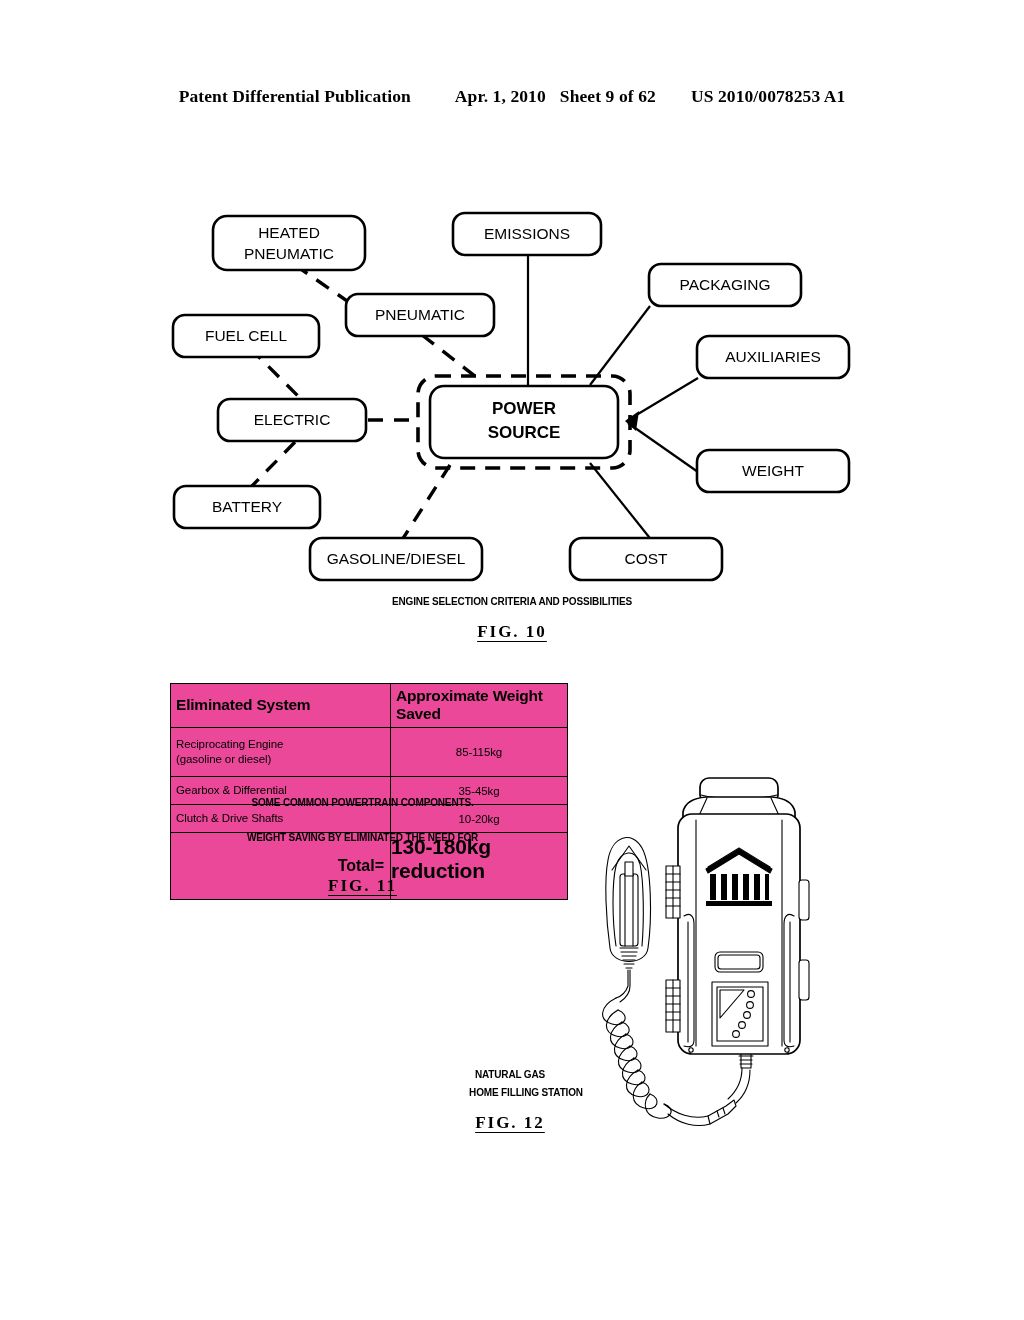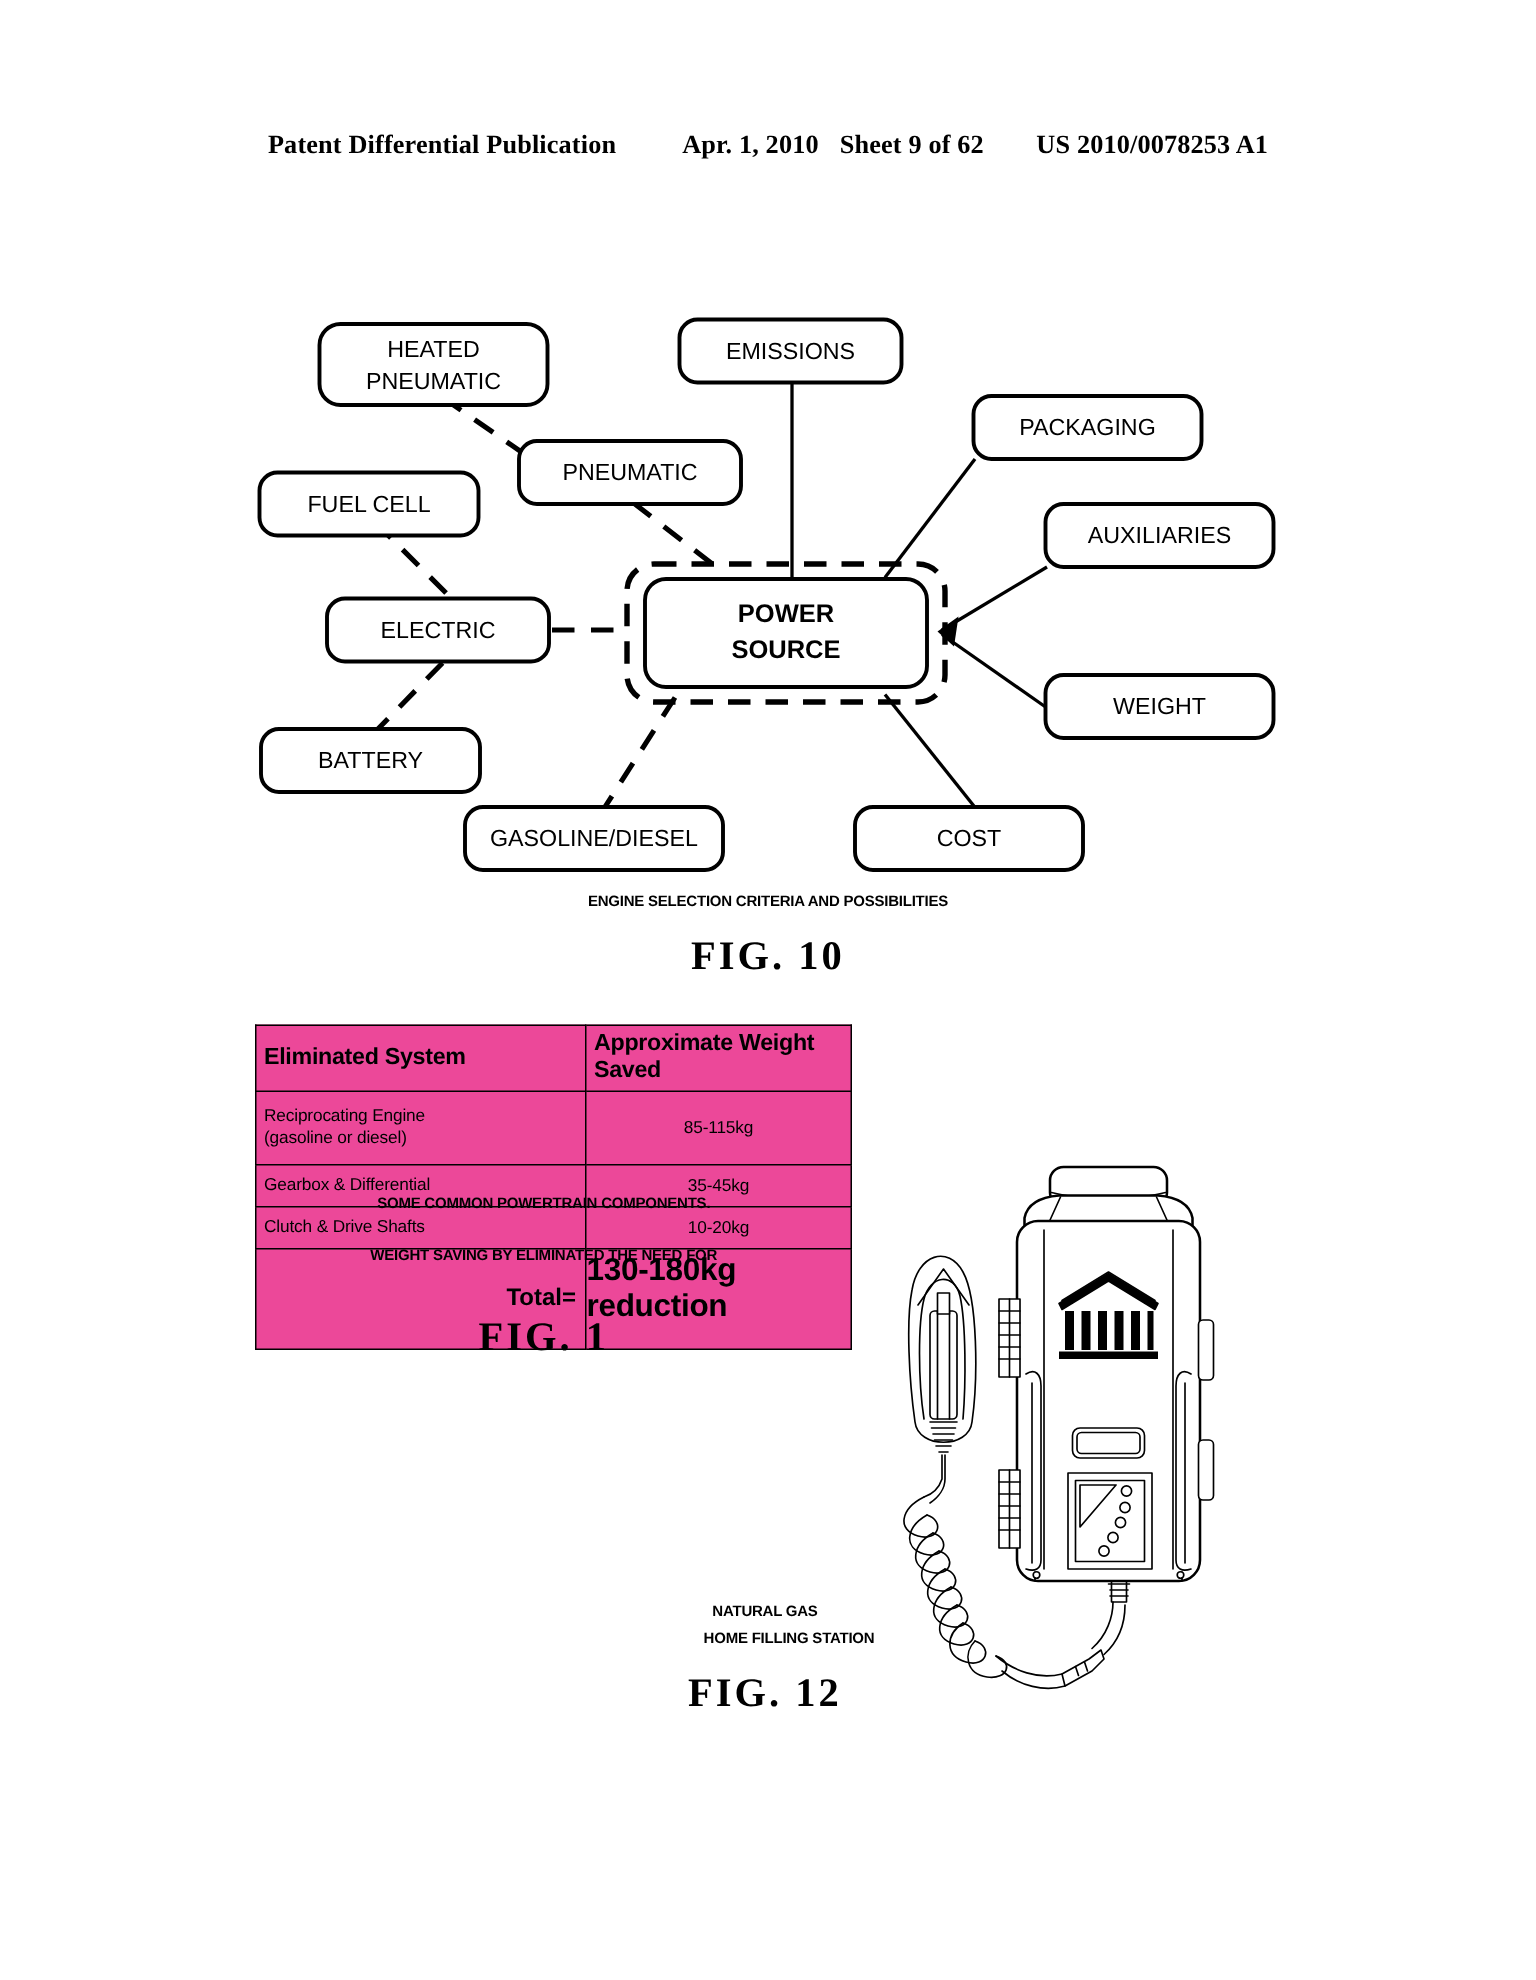--- a/index.html
+++ b/index.html
@@ -36,22 +36,23 @@
   #page-header .hdr-pub   { margin-right: 44px; }
   #page-header .hdr-date  { margin-right: 14px; }
   #page-header .hdr-sheet { margin-right: 35px; }
   #page-header .hdr-num   { }
 
   
   .fig-label {
     position: absolute;
     font-family: "Liberation Serif", serif;
     font-weight: bold;
-    font-size: 27px;
+    font-size: 17px;
     letter-spacing: 2px;
+    text-decoration: underline;
     text-underline-offset: 4px;
     white-space: nowrap;
   }
   .fig-subtitle {
     position: absolute;
     font-family: "Liberation Sans", sans-serif;
     font-weight: bold;
     font-size: 10px;
     letter-spacing: -0.15px;
     text-align: center;
@@ -281,21 +282,21 @@
     </tr>
     <tr class="total-row">
       <td class="col-a totalcell">Total=</td>
       <td class="col-b totalval">130-180kg reduction</td>
     </tr>
   </tbody>
 </table>
 
 <div class="fig-subtitle" style="left:170px; top:831px; width:385px;">WEIGHT SAVING BY ELIMINATED THE NEED FOR</div>
 <div class="fig-subtitle" style="left:170px; top:796px; width:385px;">SOME COMMON POWERTRAIN COMPONENTS.</div>
-<div class="fig-label" style="left:170px; top:876px; width:385px; text-align:center;">FIG.  1</div>
+<div class="fig-label" style="left:170px; top:876px; width:385px; text-align:center;">FIG.  11</div>
 
 <div id="fig12">
   <svg width="300" height="450" viewBox="0 0 300 450" xmlns="http://www.w3.org/2000/svg">
 
     <g>
       <path class="ln-thin" d="M 56 228 C 40 236 38 250 52 254 C 66 258 70 244 58 240"></path>
       <path class="ln-thin" d="M 58 240 C 44 248 42 262 56 266 C 70 270 74 256 62 252"></path>
       <path class="ln-thin" d="M 62 252 C 48 260 46 274 60 278 C 74 282 78 268 66 264"></path>
       <path class="ln-thin" d="M 66 264 C 52 272 50 286 64 290 C 78 294 82 280 70 276"></path>
       <path class="ln-thin" d="M 70 276 C 56 284 54 298 68 302 C 82 306 86 292 74 288"></path>

